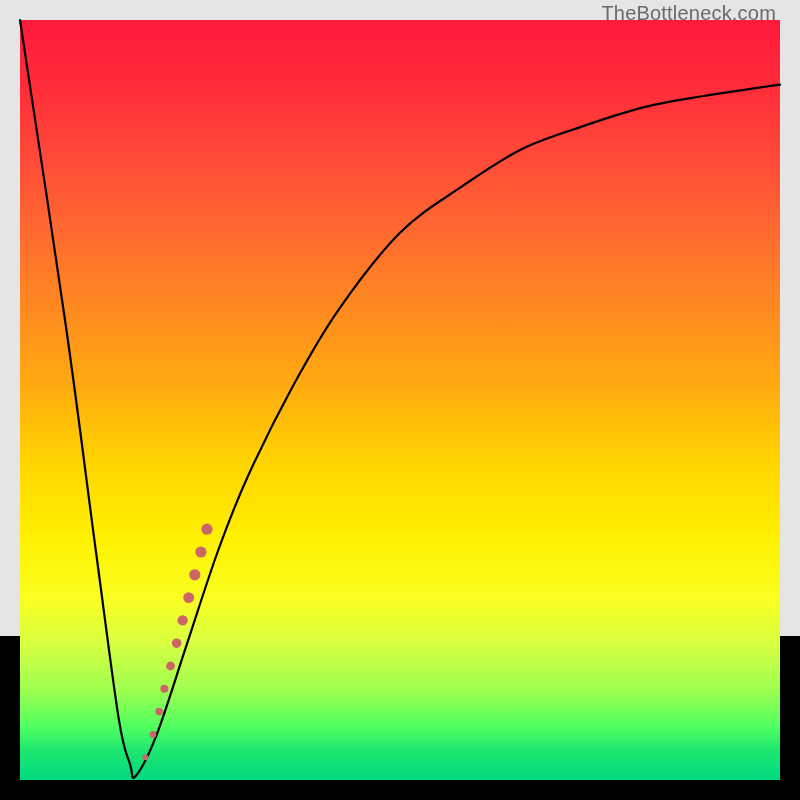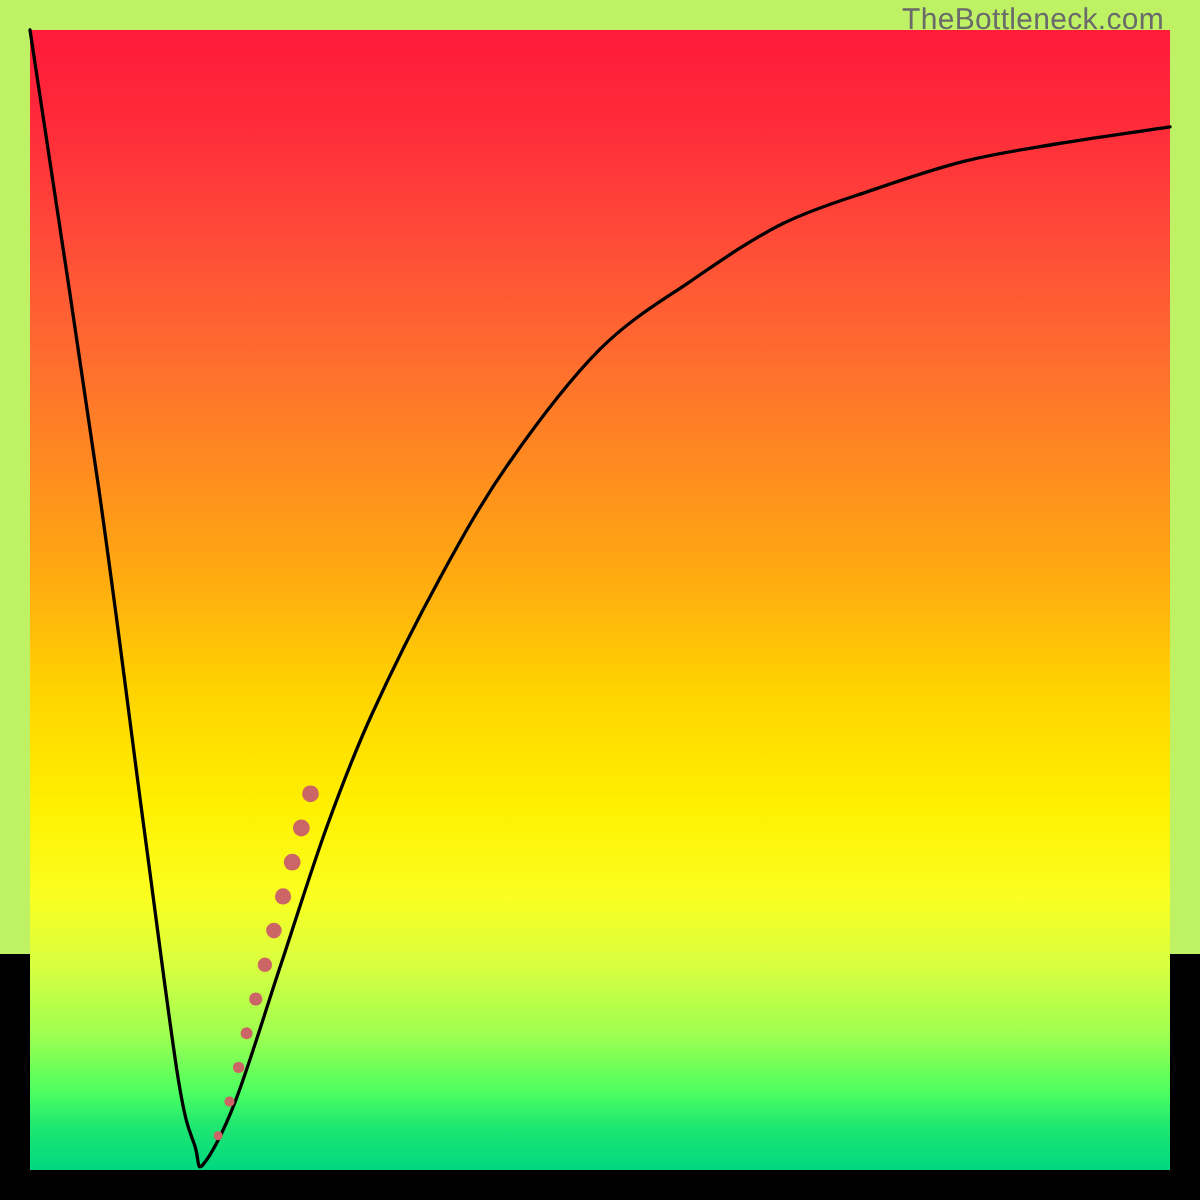--- a/index.html
+++ b/index.html
@@ -8,21 +8,21 @@
     width: 800px;
     height: 800px;
     overflow: hidden;
     background: #000;
     font-family: Arial, Helvetica, sans-serif;
   }
   .frame {
     position: absolute;
     left: 0; top: 0;
     width: 800px; height: 636px;
-    background: #bef264;
+    background: #e5e5e5;
     text-decoration: underline;
   }
   .plot {
     position: absolute;
     left: 20px;
     top: 20px;
     width: 760px;
     height: 760px;
     
     background: linear-gradient(

